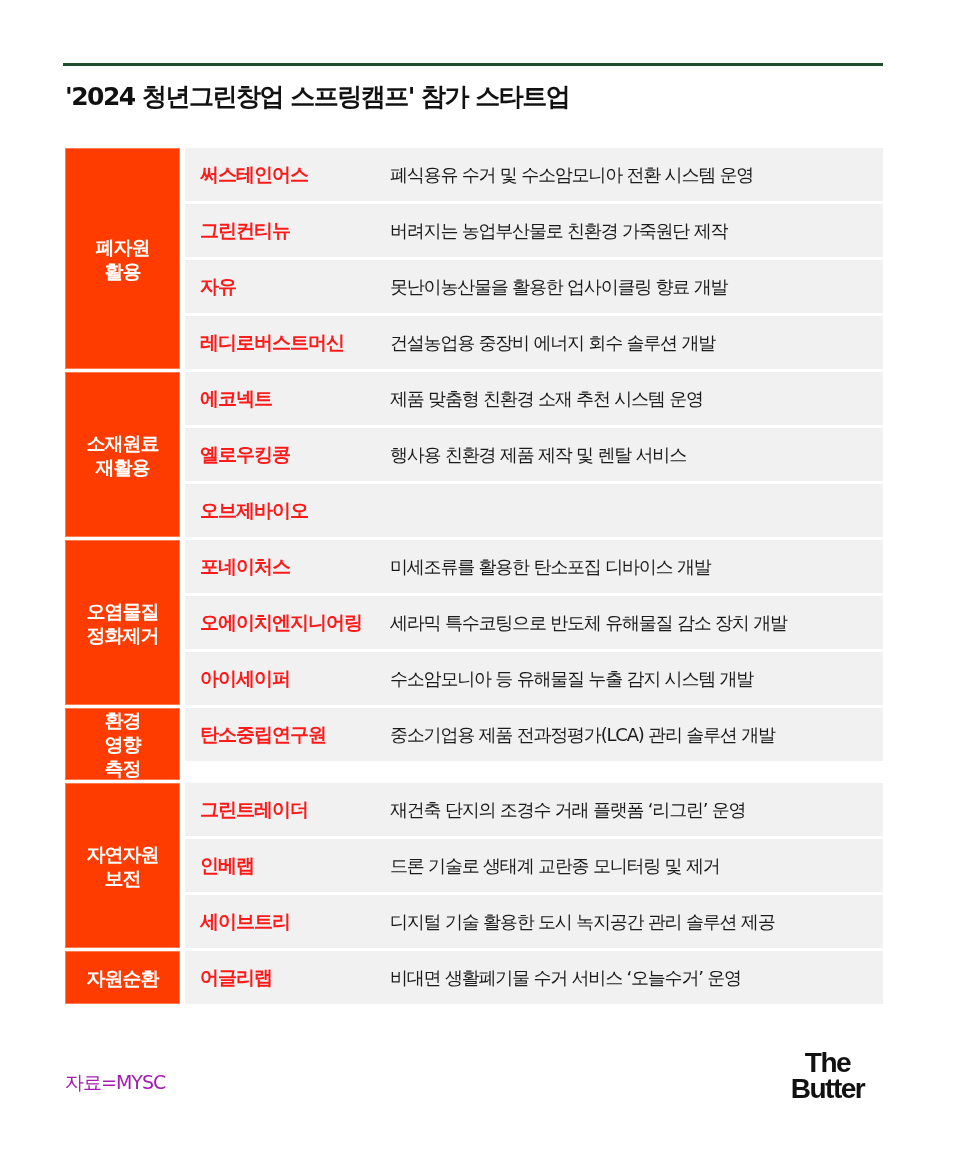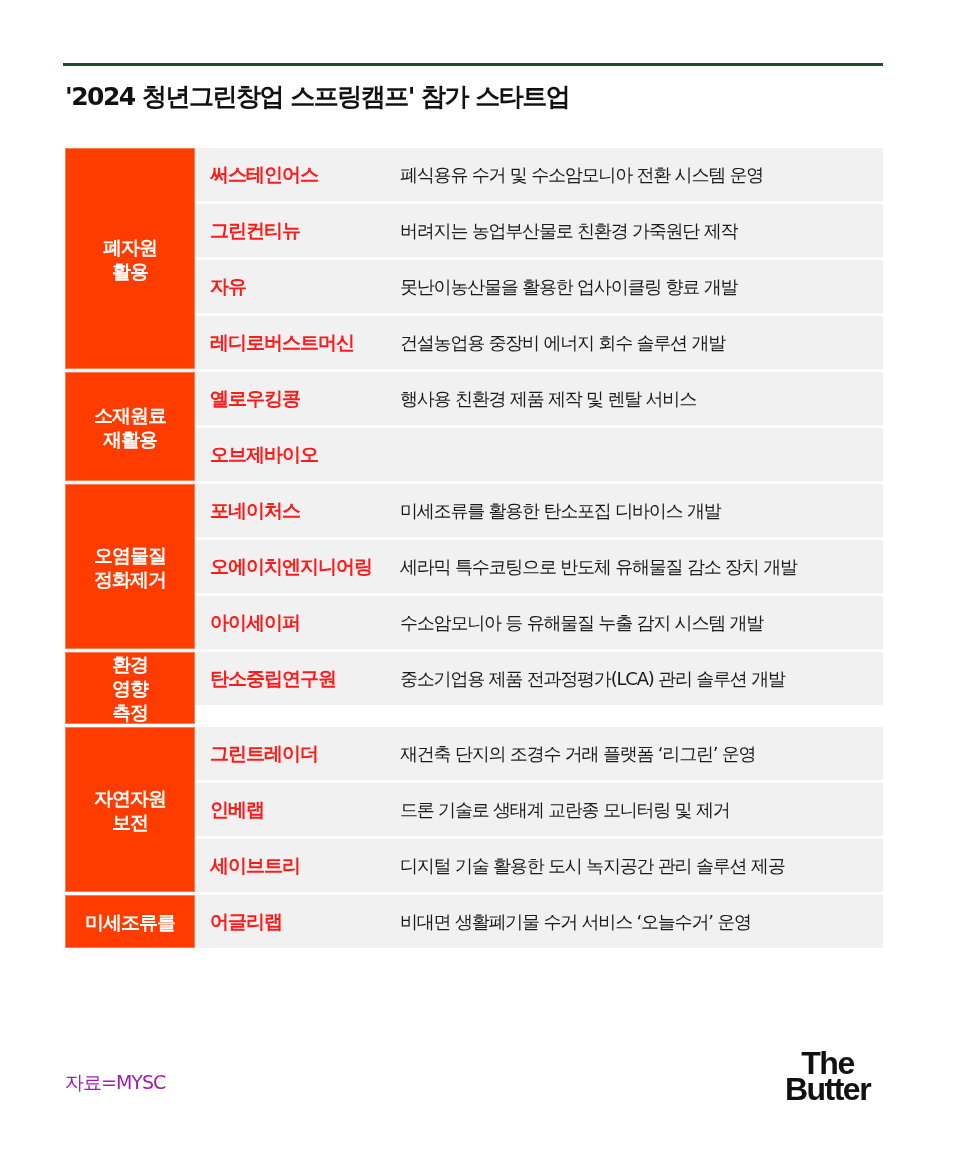--- a/index.html
+++ b/index.html
@@ -1,28 +1,28 @@
 <!DOCTYPE html>
 <html><head>
   <meta charset="utf-8">
   <style>
     html, body { margin: 0; padding: 0; background: #ffffff; }
     body { width: 960px; height: 1153px; position: relative; font-family: "DejaVu Sans", "Liberation Sans", sans-serif; color: #111; overflow: hidden; }
     .top-rule { position: absolute; left: 63px; top: 63px; width: 820px; height: 3px; background: #1f4d2e; }
     .title { position: absolute; left: 65px; top: 80px; font-size: 25px; font-weight: bold; letter-spacing: -1.5px; color: #111; white-space: nowrap; }
     .table { position: absolute; left: 65px; top: 148px; width: 818px; }
     .group { display: flex; margin-bottom: 3px; }
-    .cat { width: 130px; background: #ff3c00; color: #ffffff; font-weight: bold; font-size: 19px; line-height: 24px; display: flex; align-items: center; justify-content: center; text-align: center; flex-shrink: 0; box-shadow: inset 0 0 0 1px #ff7a50; }
+    .cat { width: 115px; background: #ff3c00; color: #ffffff; font-weight: bold; font-size: 19px; line-height: 24px; display: flex; align-items: center; justify-content: center; text-align: center; flex-shrink: 0; box-shadow: inset 0 0 0 1px #ff7a50; }
     .cat span { white-space: pre-line; letter-spacing: -1px; }
-    .rows { flex: 1; display: flex; flex-direction: column; gap: 3px; }
+    .rows { flex: 1; margin-left: 5px; display: flex; flex-direction: column; gap: 3px; }
     .row { height: 53px; background: #f1f1f1; display: flex; align-items: center; }
     .name { width: 190px; padding-left: 15px; color: #ff1a1a; font-weight: bold; font-size: 19px; letter-spacing: -1px; white-space: nowrap; }
     .desc { font-size: 18px; color: #1a1a1a; letter-spacing: -1.2px; white-space: nowrap; }
     .source { position: absolute; left: 65px; top: 1070px; font-size: 19px; color: #a21caf; letter-spacing: -1px; }
-    .logo { position: absolute; left: 770px; top: 1050px; width: 115px; font-family: "Liberation Sans", sans-serif; font-weight: bold; font-size: 32px; line-height: 26px; letter-spacing: -1.5px; color: #111; text-align: center; }
+    .logo { position: absolute; left: 770px; top: 1050px; width: 115px; font-family: "Liberation Sans", sans-serif; font-weight: bold; font-size: 28px; line-height: 26px; letter-spacing: -1.5px; color: #111; text-align: center; }
     .logo div { display: block; }
   </style>
 </head>
 <body>
 
 <div class="top-rule"></div>
 <div class="title">'2024 청년그린창업 스프링캠프' 참가 스타트업</div>
 
 <div class="table">
 
@@ -50,20 +50,24 @@
         </div>
     </div>
   </div>
 
   <div class="group">
     <div class="cat">
         <span>소재원료
 재활용</span>
       </div>
     <div class="rows">
+      <div class="row">
+          <div class="name">에코넥트</div>
+          <div class="desc">제품 맞춤형 친환경 소재 추천 시스템 운영</div>
+        </div>
       <div class="row">
           <div class="name">옐로우킹콩</div>
           <div class="desc">행사용 친환경 제품 제작 및 렌탈 서비스</div>
         </div>
       <div class="row">
           <div class="name">오브제바이오</div>
         </div>
     </div>
   </div>
 
@@ -118,21 +122,21 @@
         </div>
       <div class="row">
           <div class="name">세이브트리</div>
           <div class="desc">디지털 기술 활용한 도시 녹지공간 관리 솔루션 제공</div>
         </div>
     </div>
   </div>
 
   <div class="group">
     <div class="cat">
-        <span>미세조류를</span>
+        <span>자원순환</span>
       </div>
     <div class="rows">
       <div class="row">
           <div class="name">어글리랩</div>
           <div class="desc">비대면 생활폐기물 수거 서비스 ‘오늘수거’ 운영</div>
         </div>
     </div>
   </div>
 </div>
 

